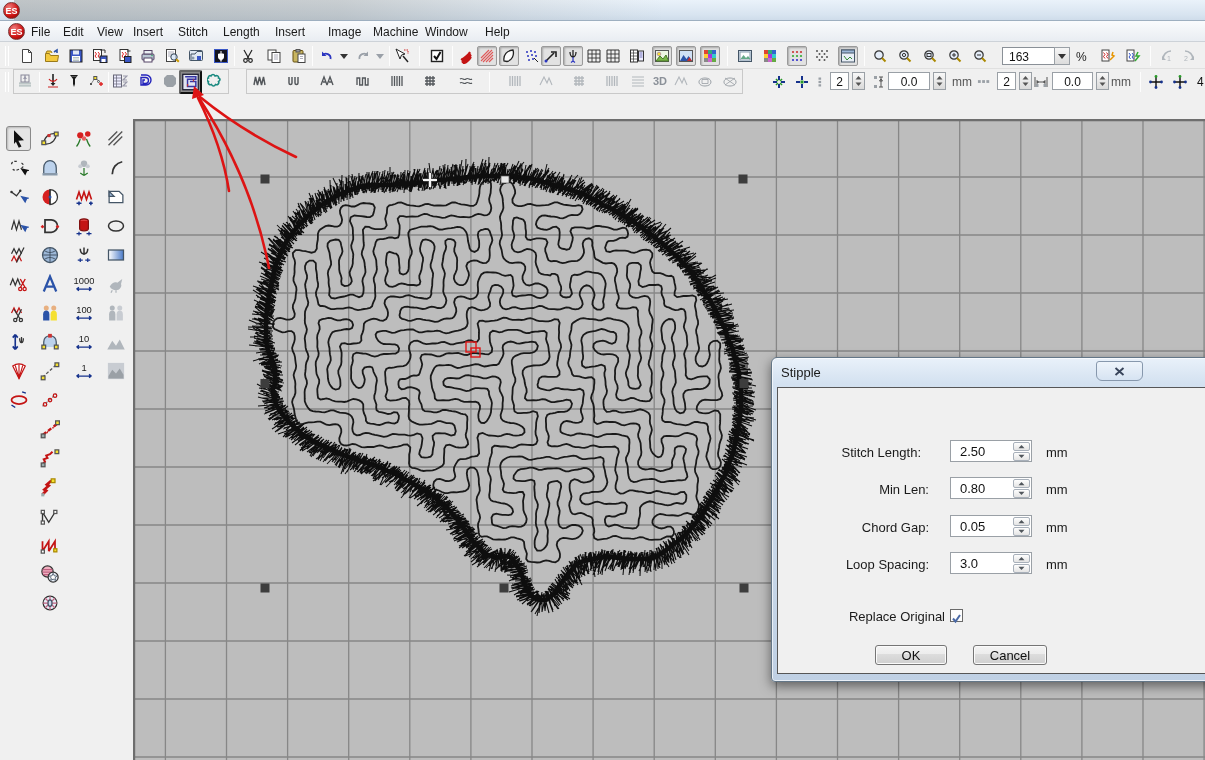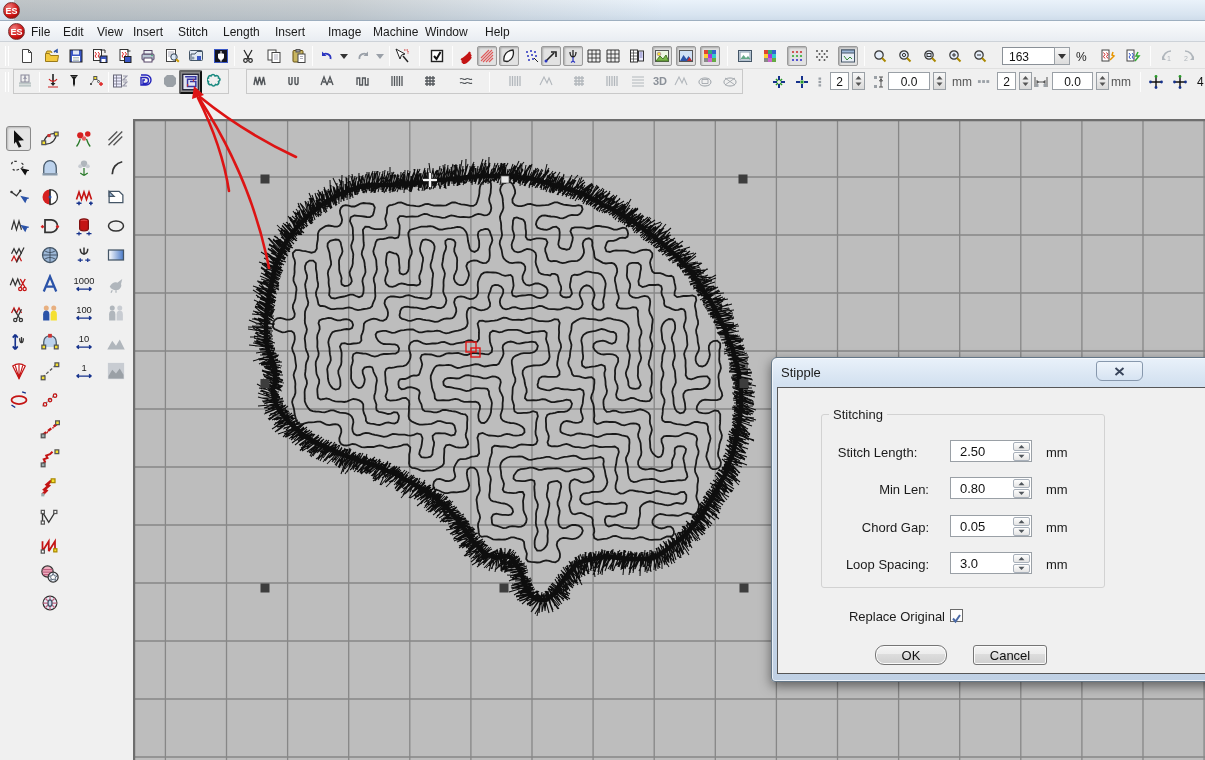--- a/index.html
+++ b/index.html
@@ -720,24 +720,21 @@
 </g>
 <path d="M192 99L204 95L194 86Z" fill="#dd1414"></path>
 </svg>
 <div class="abs" style="left:771px;top:357px;width:448px;height:325px;border-radius:6px 6px 4px 4px;background:linear-gradient(#e9f1fa,#d3e1f0 26px,#c9d8e9 60%,#bfd0e4);border:1px solid #637687;box-shadow:0 4px 12px rgba(0,0,0,.5),inset 0 0 0 1px rgba(255,255,255,.65)">
 <div class="abs" style="left:9px;top:7px;font-size:13px;color:#1a1a1a">Stipple</div>
 <div class="abs" style="left:324px;top:3px;width:47px;height:20px;border:1px solid #8798ad;border-radius:3px 3px 6px 6px;background:linear-gradient(#eef4fb,#d6e3f2);text-align:center">
 <svg width="11" height="9" viewBox="0 0 11 9" style="margin-top:5px">
         <path d="M1.5 1l8 7M9.5 1l-8 7" stroke="#38445a" stroke-width="1.9"></path>
       </svg></div>
 <div class="abs" style="left:5px;top:29px;right:5px;bottom:7px;background:#f0f0f0;border:1px solid #565656">
-  <div class="abs" style="left:43px;top:26px;width:284px;height:174px;border:1px solid #d2d2d2;border-radius:3px">
-    <div class="abs" style="left:7px;top:-8px;background:#f0f0f0;padding:0 4px;font-size:13px;color:#1a1a1a">Stitching</div>
-  </div>
-  <div class="abs" style="left:44px;top:57px;width:111px;text-align:center;font-size:13px;color:#1a1a1a">Stitch Length:</div>
+  <div class="abs" style="left:32px;top:57px;width:111px;text-align:right;font-size:13px;color:#1a1a1a">Stitch Length:</div>
   <div class="abs" style="left:40px;top:94px;width:111px;text-align:right;font-size:13px;color:#1a1a1a">Min Len:</div>
   <div class="abs" style="left:40px;top:132px;width:111px;text-align:right;font-size:13px;color:#1a1a1a">Chord Gap:</div>
   <div class="abs" style="left:40px;top:169px;width:111px;text-align:right;font-size:13px;color:#1a1a1a">Loop Spacing:</div>
   <div class="abs" style="left:172px;top:52px;width:82px;height:22px;background:#fff;border:1px solid #9aa0a6;font-size:13px;color:#111;padding:3px 0 0 9px">2.50<div class="abs" style="right:1px;top:1px;width:17px;height:9px;background:linear-gradient(#fefefe,#e4e4e4);border:1px solid #a8b0ba;border-radius:2px">
           <svg width="15" height="7" viewBox="0 0 15 7" style="display:block">
             <path d="M4.5 5.2L7.5 2l3 3.2z" fill="#50565c"></path>
           </svg>
         </div><div class="abs" style="right:1px;top:11px;width:17px;height:9px;background:linear-gradient(#fefefe,#e4e4e4);border:1px solid #a8b0ba;border-radius:2px">
           <svg width="15" height="7" viewBox="0 0 15 7" style="display:block">
             <path d="M4.5 1.8l3 3.2 3-3.2z" fill="#50565c"></path>
@@ -771,15 +768,15 @@
           </svg>
         </div></div>
   <div class="abs" style="left:268px;top:57px;font-size:13px;color:#1a1a1a">mm</div>
   <div class="abs" style="left:268px;top:94px;font-size:13px;color:#1a1a1a">mm</div>
   <div class="abs" style="left:268px;top:132px;font-size:13px;color:#1a1a1a">mm</div>
   <div class="abs" style="left:268px;top:169px;font-size:13px;color:#1a1a1a">mm</div>
   <div class="abs" style="left:55px;top:221px;width:112px;text-align:right;font-size:13px;color:#1a1a1a">Replace Original</div>
   <div class="abs" style="left:172px;top:221px;width:13px;height:13px;background:#fdfdfd;border:1px solid #6a6a6a"><svg width="11" height="11" viewBox="0 0 11 11">
           <path d="M2 5.5l2.5 3L9 2" fill="none" stroke="#4a69a5" stroke-width="2"></path>
         </svg></div>
-  <div class="abs" style="left:97px;top:257px;width:72px;height:20px;border:1px solid #757575;border-radius:9px;background:linear-gradient(#f4f4f4,#ececec 45%,#dddddd 46%,#cfcfcf);text-align:center;font-size:13px;color:#111;padding-top:2px;box-shadow:inset 0 0 0 1px #fbfbfb">OK</div>
+  <div class="abs" style="left:97px;top:257px;width:72px;height:20px;border:1px solid #757575;border-radius:3px;background:linear-gradient(#f4f4f4,#ececec 45%,#dddddd 46%,#cfcfcf);text-align:center;font-size:13px;color:#111;padding-top:2px;box-shadow:inset 0 0 0 1px #fbfbfb">OK</div>
   <div class="abs" style="left:195px;top:257px;width:74px;height:20px;border:1px solid #757575;border-radius:3px;background:linear-gradient(#f4f4f4,#ececec 45%,#dddddd 46%,#cfcfcf);text-align:center;font-size:13px;color:#111;padding-top:2px;box-shadow:inset 0 0 0 1px #fbfbfb">Cancel</div>
 </div>
 </div>
 </body></html>

